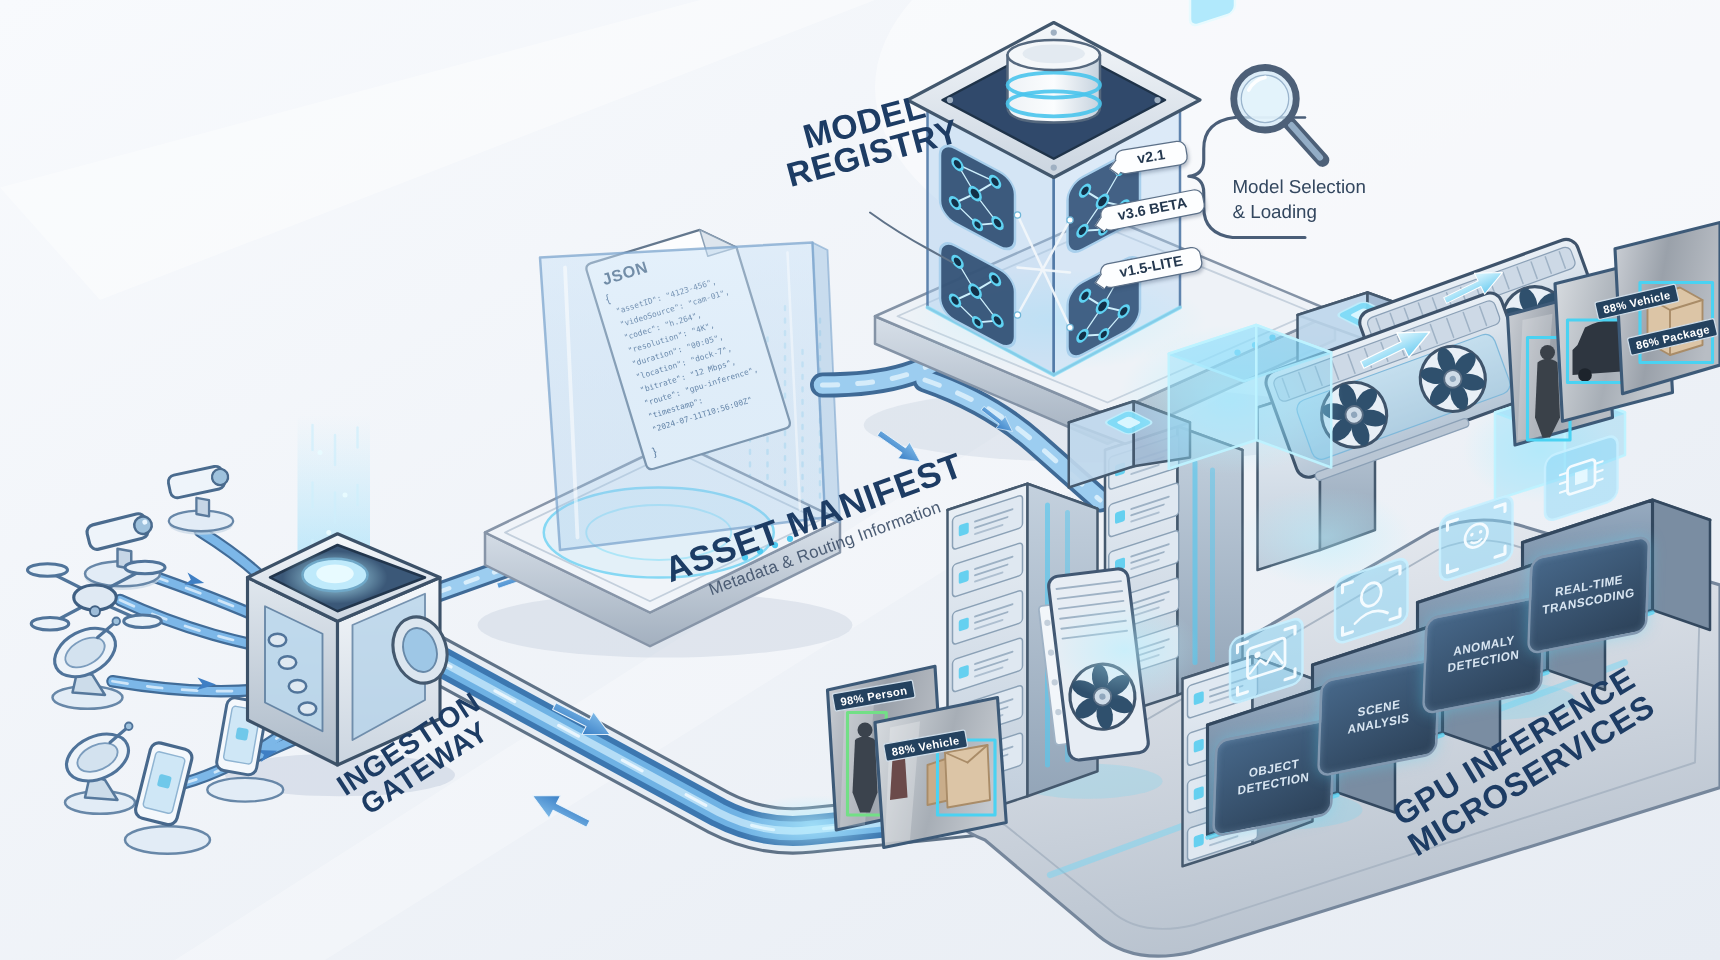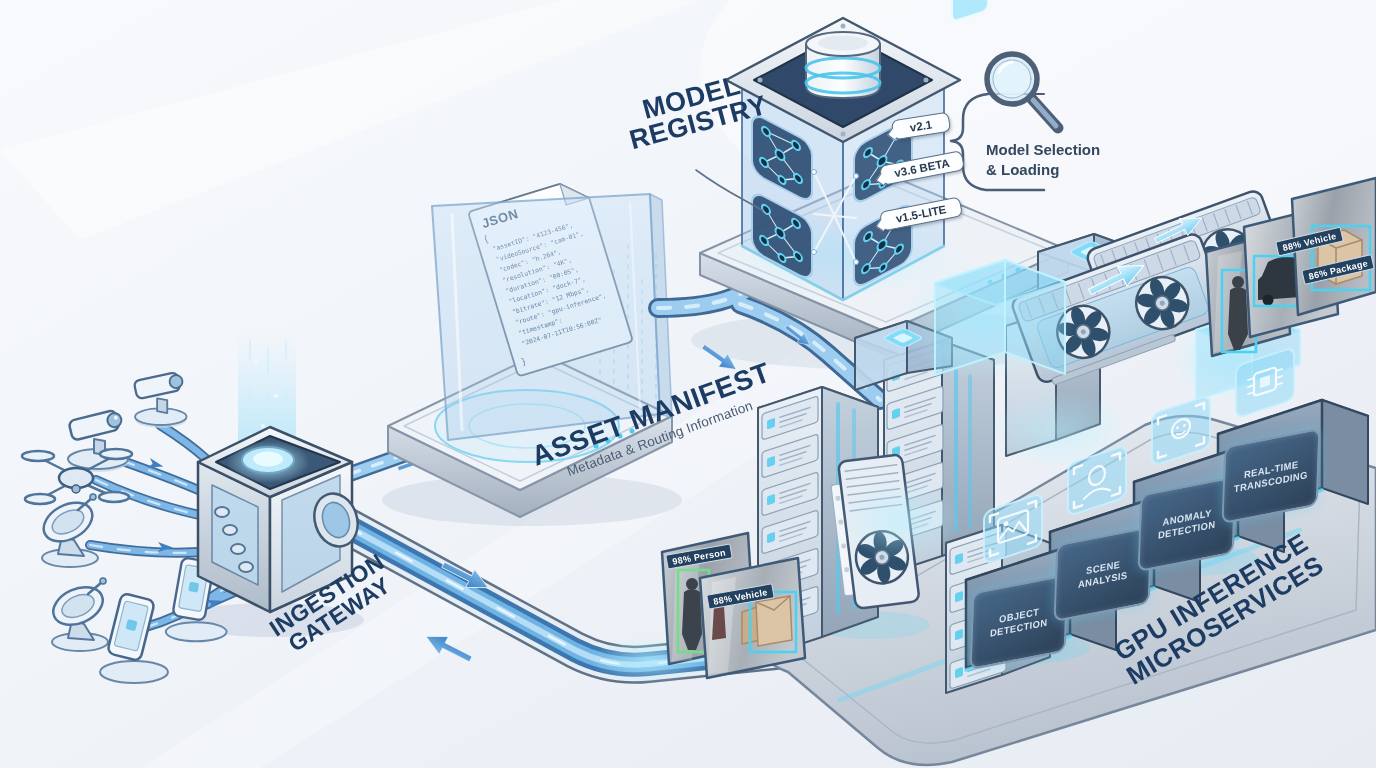--- a/index.html
+++ b/index.html
@@ -10,21 +10,21 @@
   .overlay{position:absolute;inset:0;z-index:5;pointer-events:none;}
   .overlay *{pointer-events:auto;}
   .pre{white-space:pre-line;}
   .biglabel{position:absolute;font-weight:800;color:#1d3c64;text-align:center;line-height:0.98;letter-spacing:0.5px;}
   #lbl-model-registry{left:606px;top:84px;width:178px;font-size:27px;transform:rotate(-15deg);}
   #lbl-ingestion{left:226px;top:582px;width:214px;font-size:23px;transform:rotate(-33deg);}
   #lbl-gpu{left:1068px;top:582px;width:300px;font-size:26px;transform:rotate(-31deg);line-height:1.02;}
   #lbl-asset-wrap{position:absolute;left:526px;top:398px;width:256px;transform:rotate(-20deg);text-align:center;}
   #lbl-asset-main{font-weight:800;color:#1d3c64;font-size:28px;letter-spacing:0.5px;}
   #lbl-asset-sub{font-weight:400;color:#4b5c74;font-size:13.5px;margin-top:2px;letter-spacing:0.2px;}
-  #lbl-model-selection{position:absolute;left:986px;top:140px;width:140px;font-size:15px;line-height:1.35;color:#33475f;font-weight:700;}
+  #lbl-model-selection{position:absolute;left:986px;top:140px;width:140px;font-size:15px;line-height:1.35;color:#33475f;font-weight:400;}
   .vtag{position:absolute;background:#fdfeff;border:1.5px solid #5c7088;border-radius:7px;
         padding:3px 6px;font-size:11.5px;font-weight:bold;color:#24384f;text-align:center;
         box-shadow:1px 2px 3px rgba(40,60,90,.3);}
   .vtag .tail{position:absolute;left:-5px;top:8px;width:8px;height:8px;background:#fdfeff;
         border-left:1.5px solid #5c7088;border-bottom:1.5px solid #5c7088;transform:rotate(45deg);}
   #vtag-1{left:892px;top:116px;width:44px;transform:rotate(-9deg);}
   #vtag-2{left:880px;top:158px;width:70px;transform:rotate(-11deg);}
   #vtag-3{left:880px;top:204px;width:68px;transform:rotate(-11deg);}
   .svcplate{position:absolute;width:94px;height:72px;display:flex;align-items:center;justify-content:center;
         transform:rotate(-11deg) skewX(-13deg);

